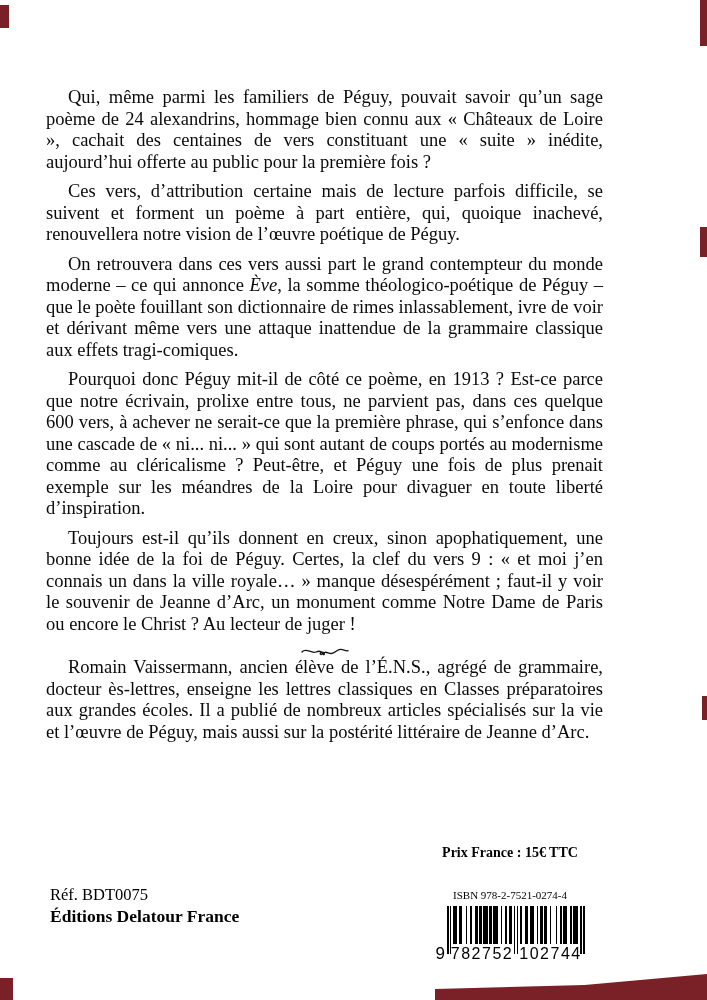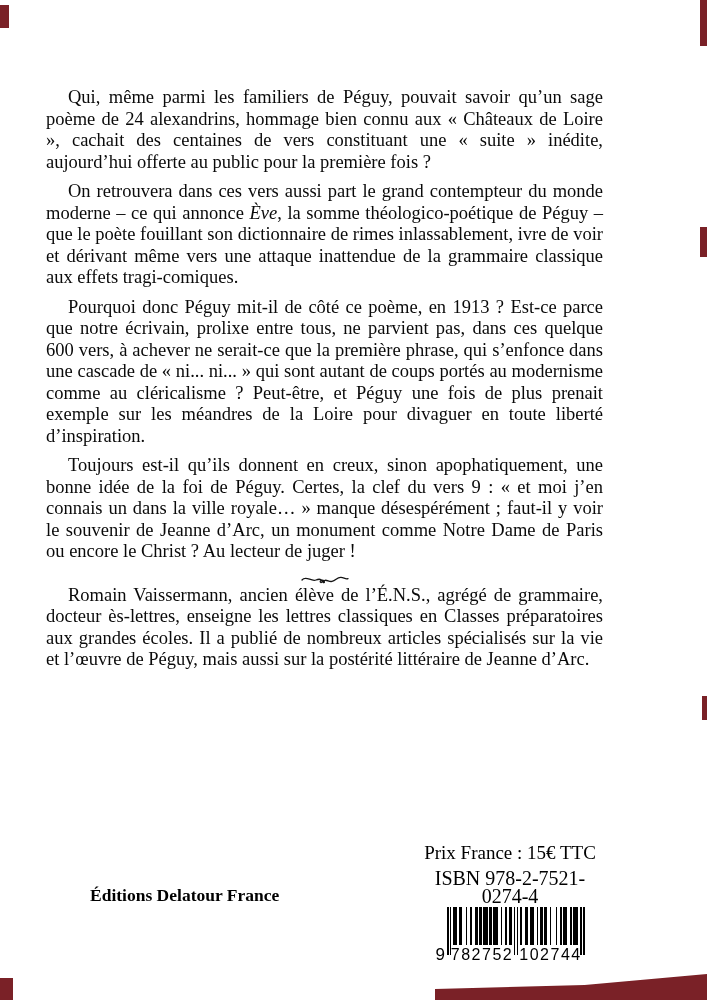--- a/index.html
+++ b/index.html
@@ -17,28 +17,28 @@
   .blurb-col p .it{font-style:italic;margin-top:48px;}
   
   .divider-wrap{margin-top:8px;text-align:center;height:14px;}
   
   .bio{
     margin:16px 0 0 0;font-size:14.5px;line-height:17px;
     text-align:justify;text-indent:20px;color:#0a0a0a;
   }
   
   .price-block{position:absolute;left:420px;top:843px;width:180px;text-align:center;}
-  .price-line{font-weight:normal;font-size:19px;line-height:20px;}
-  .isbn-line{font-size:20px;line-height:18px;margin-top:6px;}
+  .price-line{font-weight:bold;font-size:14px;line-height:20px;}
+  .isbn-line{font-size:11px;line-height:18px;margin-top:23px;}
   .barcode{margin-top:2px;}
   .barcode text{font-family:"Liberation Sans","DejaVu Sans",sans-serif;fill:#000;}
   
   .pub-block{position:absolute;left:50px;top:884px;}
   .pub-ref{font-size:16.5px;line-height:21px;}
-  .pub-name{font-size:17.5px;line-height:22px;font-weight:bold;margin-left:40px;}
+  .pub-name{font-size:17.5px;line-height:22px;font-weight:bold;}
   .pub-site{font-size:18px;line-height:23px;font-style:italic;}
   
   .mark{position:absolute;background:var(--mark,#7a2127);}
   .mark-tl{left:0;top:5px;width:9px;height:23px;}
   .mark-tr{right:0;top:0;width:7px;height:46px;}
   .mark-r1{right:0;top:227px;width:7px;height:30px;}
   .mark-r2{right:0;top:696px;width:5px;height:24px;}
   .mark-bl{left:0;bottom:0;width:13px;height:22px;}
   .mark-bw{left:435px;right:0;bottom:0;height:26px;
     clip-path:polygon(0 58%,55% 42%,100% 0,100% 100%,0 100%);}
@@ -50,20 +50,21 @@
 
   <div class="mark mark-tl"></div>
   <div class="mark mark-tr"></div>
   <div class="mark mark-r1"></div>
   <div class="mark mark-r2"></div>
   <div class="mark mark-bl"></div>
   <div class="mark mark-bw"></div>
 
   <div class="blurb-col">
     <p>Qui, même parmi les familiers de Péguy, pouvait savoir qu’un sage poème de 24 alexandrins, hommage bien connu aux « Châteaux de Loire », cachait des centaines de vers constituant une « suite » inédite, aujourd’hui offerte au public pour la première fois ?</p>
+    <p>Ces vers, d’attribution certaine mais de lecture parfois difficile, se suivent et forment un poème à part entière, qui, quoique inachevé, renouvellera notre vision de l’œuvre poétique de Péguy.</p>
     <p><span>On retrouvera dans ces vers aussi part le grand contempteur du monde moderne – ce qui annonce </span><span class="it">Ève</span><span>, la somme théologico-poétique de Péguy – que le poète fouillant son dictionnaire de rimes inlassablement, ivre de voir et dérivant même vers une attaque inattendue de la grammaire classique aux effets tragi-comiques.</span></p>
     <p>Pourquoi donc Péguy mit-il de côté ce poème, en 1913 ? Est-ce parce que notre écrivain, prolixe entre tous, ne parvient pas, dans ces quelque 600 vers, à achever ne serait-ce que la première phrase, qui s’enfonce dans une cascade de « ni... ni... » qui sont autant de coups portés au modernisme comme au cléricalisme ? Peut-être, et Péguy une fois de plus prenait exemple sur les méandres de la Loire pour divaguer en toute liberté d’inspiration.</p>
     <p>Toujours est-il qu’ils donnent en creux, sinon apophatiquement, une bonne idée de la foi de Péguy. Certes, la clef du vers 9 : « et moi j’en connais un dans la ville royale… » manque désespérément ; faut-il y voir le souvenir de Jeanne d’Arc, un monument comme Notre Dame de Paris ou encore le Christ ? Au lecteur de juger !</p>
 
     <div class="divider-wrap">
       <svg width="48" height="12" viewBox="0 0 48 12" aria-hidden="true">
         <path d="M1 7 C 5 2, 10 9, 15 7 C 18 5.8, 20 6.2, 21 7.6 C 21.7 9, 20 10.2, 19.3 9 C 18.7 7.8, 20.5 6.8, 22.3 7.4 C 24 8, 23.6 10, 22.4 9.6 C 21.6 9.2, 22.2 7.6, 24 7.3 C 26.5 6.9, 28 9, 31 8.4 C 35 7.6, 36 4, 40 4.4 C 43 4.8, 45 6.5, 47 5.6" stroke="#141414" stroke-width="1.3" fill="none" stroke-linecap="round"></path>
       </svg>
     </div>
 
@@ -127,16 +128,17 @@
           <rect x="147.40" y="0" width="1.50" height="48" fill="#000" shape-rendering="crispEdges"></rect>
           <rect x="150.30" y="0" width="1.50" height="48" fill="#000" shape-rendering="crispEdges"></rect>
         </g>
       <text x="12" y="53" font-size="17" text-anchor="end">9</text>
       <text x="49" y="53" font-size="16" text-anchor="middle" style="letter-spacing:1.5px">782752</text>
       <text x="117.5" y="53" font-size="16" text-anchor="middle" style="letter-spacing:1.5px">102744</text>
     </svg>
   </div>
 
   <div class="pub-block">
+    <div class="pub-ref">Réf. BDT0075</div>
     <div class="pub-name">Éditions Delatour France</div>
   </div>
 
 </div>
 
 </body></html>

